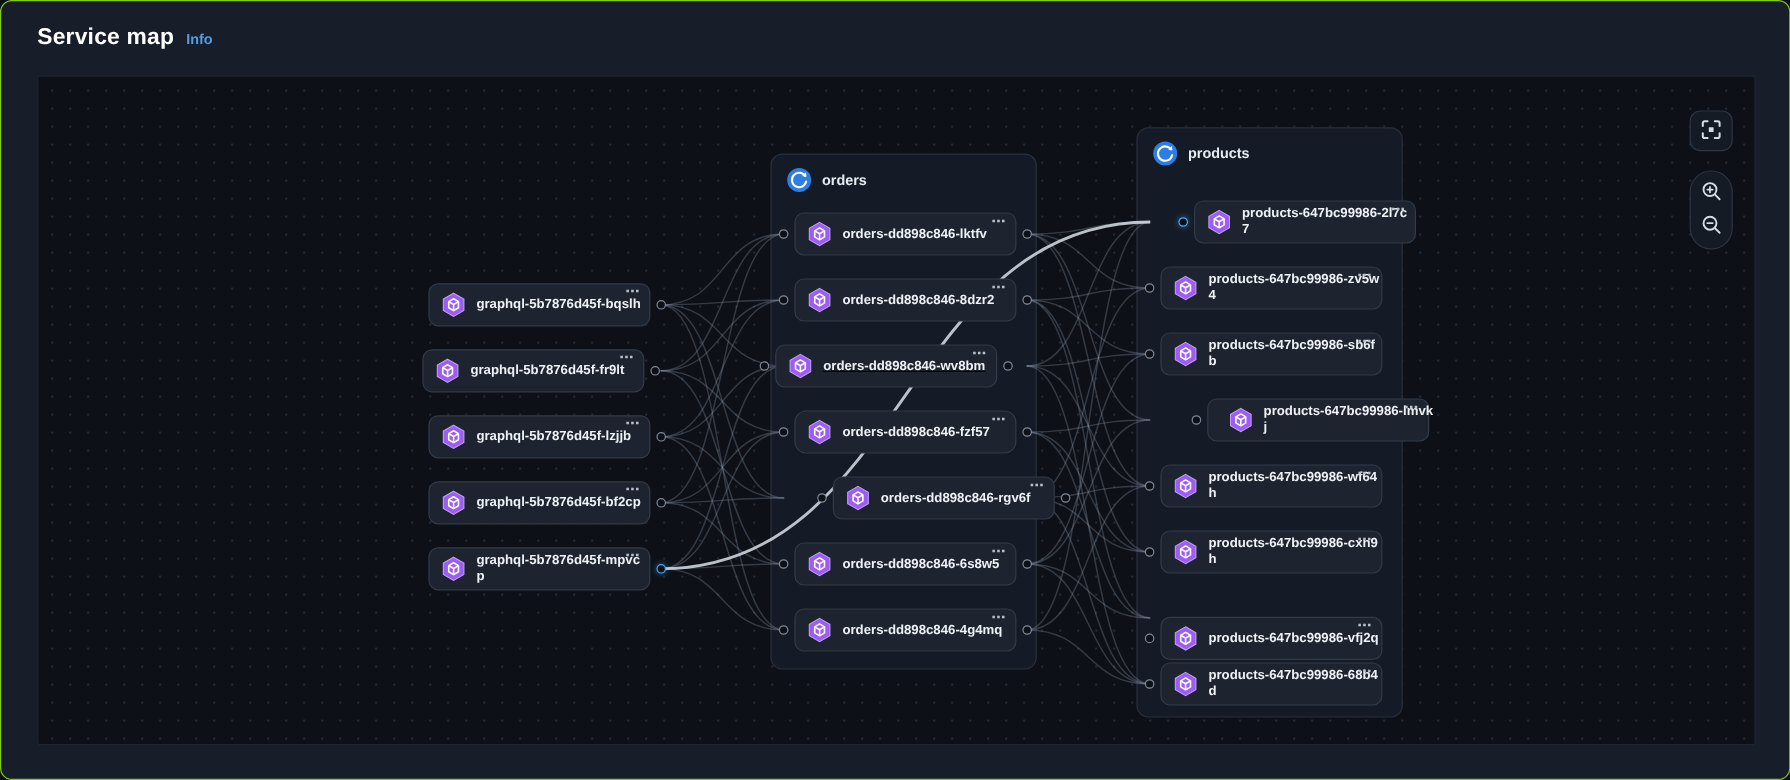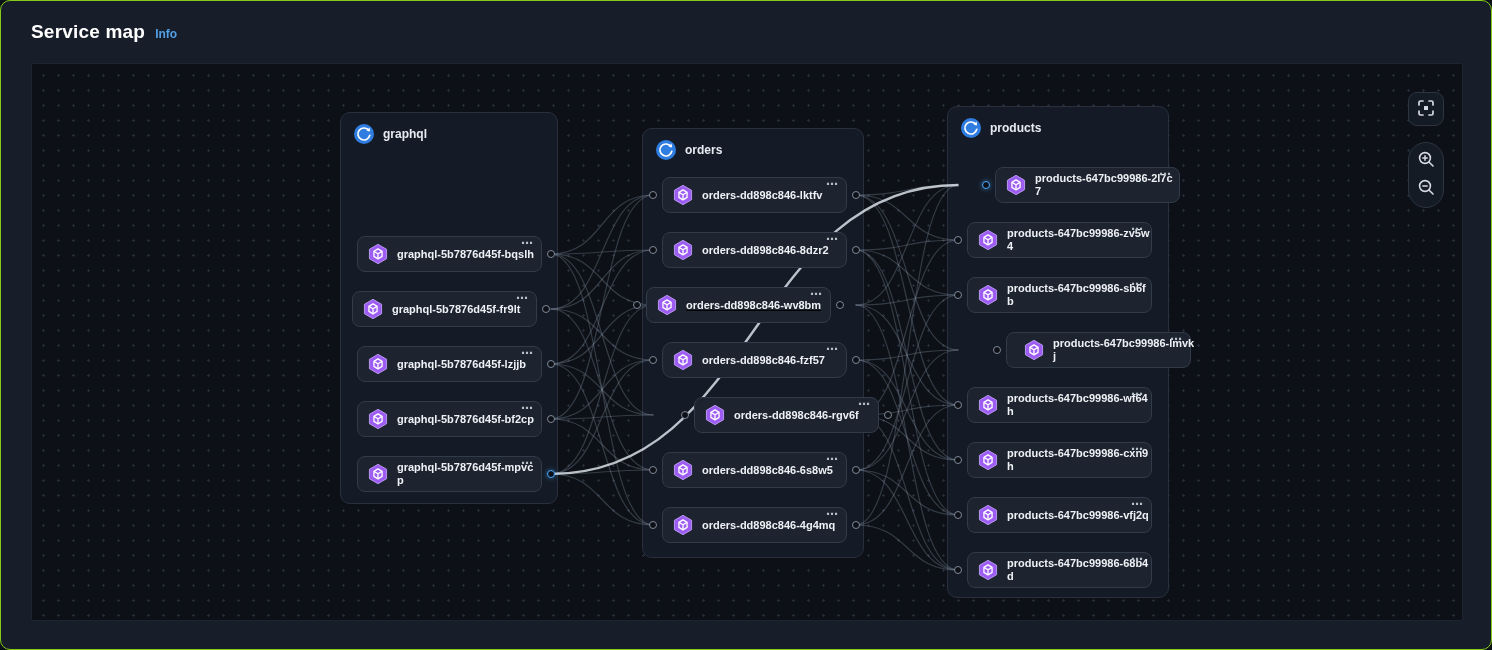--- a/index.html
+++ b/index.html
@@ -42,32 +42,20 @@
 <body>
 
 <div class="card">
   <div class="page-header">
     <span class="page-title">Service map</span>
     <a class="info-link">Info</a>
   </div>
 
   <div class="canvas">
     <div class="layer" id="groups-layer">
-        <div class="group" style="left: 308px; top: 48px; width: 218px; height: 392px;">
-          <div class="group-header">
-            <span class="group-icon">
-              <svg width="22" height="22" viewBox="0 0 22 22">
-                <circle cx="11" cy="11" r="10" fill="#2f7de1"></circle>
-                <path d="M15.9 7.6a6 6 0 1 0 .9 4.7" stroke="#ffffff" stroke-width="1.7" fill="none" stroke-linecap="round"></path>
-                <path d="M16.6 4.6l.4 3.6-3.5-.6z" fill="#ffffff"></path>
-              </svg>
-            </span>
-            <span class="group-label">graphql</span>
-          </div>
-        </div>
         <div class="group" style="left: 610px; top: 64px; width: 222px; height: 430px;">
           <div class="group-header">
             <span class="group-icon">
               <svg width="22" height="22" viewBox="0 0 22 22">
                 <circle cx="11" cy="11" r="10" fill="#2f7de1"></circle>
                 <path d="M15.9 7.6a6 6 0 1 0 .9 4.7" stroke="#ffffff" stroke-width="1.7" fill="none" stroke-linecap="round"></path>
                 <path d="M16.6 4.6l.4 3.6-3.5-.6z" fill="#ffffff"></path>
               </svg>
             </span>
             <span class="group-label">orders</span>
@@ -396,21 +384,21 @@
               <path d="M6.3 7.6 10 9.8 13.7 7.6 M10 9.8 V14.4" fill="none" stroke="#ffffff" stroke-width="1.2" stroke-linejoin="round"></path>
             </svg>
           </span>
           <div class="labels">
             <span class="l1">products-647bc99986-cxn9</span>
             <span class="l2">h</span>
           </div>
           <span class="menu">⋯</span>
           <span class="port left"></span>
         </div>
-        <div class="node" style="left: 935px; top: 433px;">
+        <div class="node" style="left: 935px; top: 450px;">
           <span class="pod-icon">
             <svg width="22" height="22" viewBox="0 0 20 20">
               <polygon points="10,1.2 17.8,5.7 17.8,14.3 10,18.8 2.2,14.3 2.2,5.7" fill="#9d5cf2" stroke="#c2a0f8" stroke-width="0.8"></polygon>
               <path d="M10 5.4 13.7 7.6 13.7 12.2 10 14.4 6.3 12.2 6.3 7.6 Z" fill="none" stroke="#ffffff" stroke-width="1.2" stroke-linejoin="round"></path>
               <path d="M6.3 7.6 10 9.8 13.7 7.6 M10 9.8 V14.4" fill="none" stroke="#ffffff" stroke-width="1.2" stroke-linejoin="round"></path>
             </svg>
           </span>
           <div class="labels">
             <span class="l1">products-647bc99986-vfj2q</span>
           </div>

